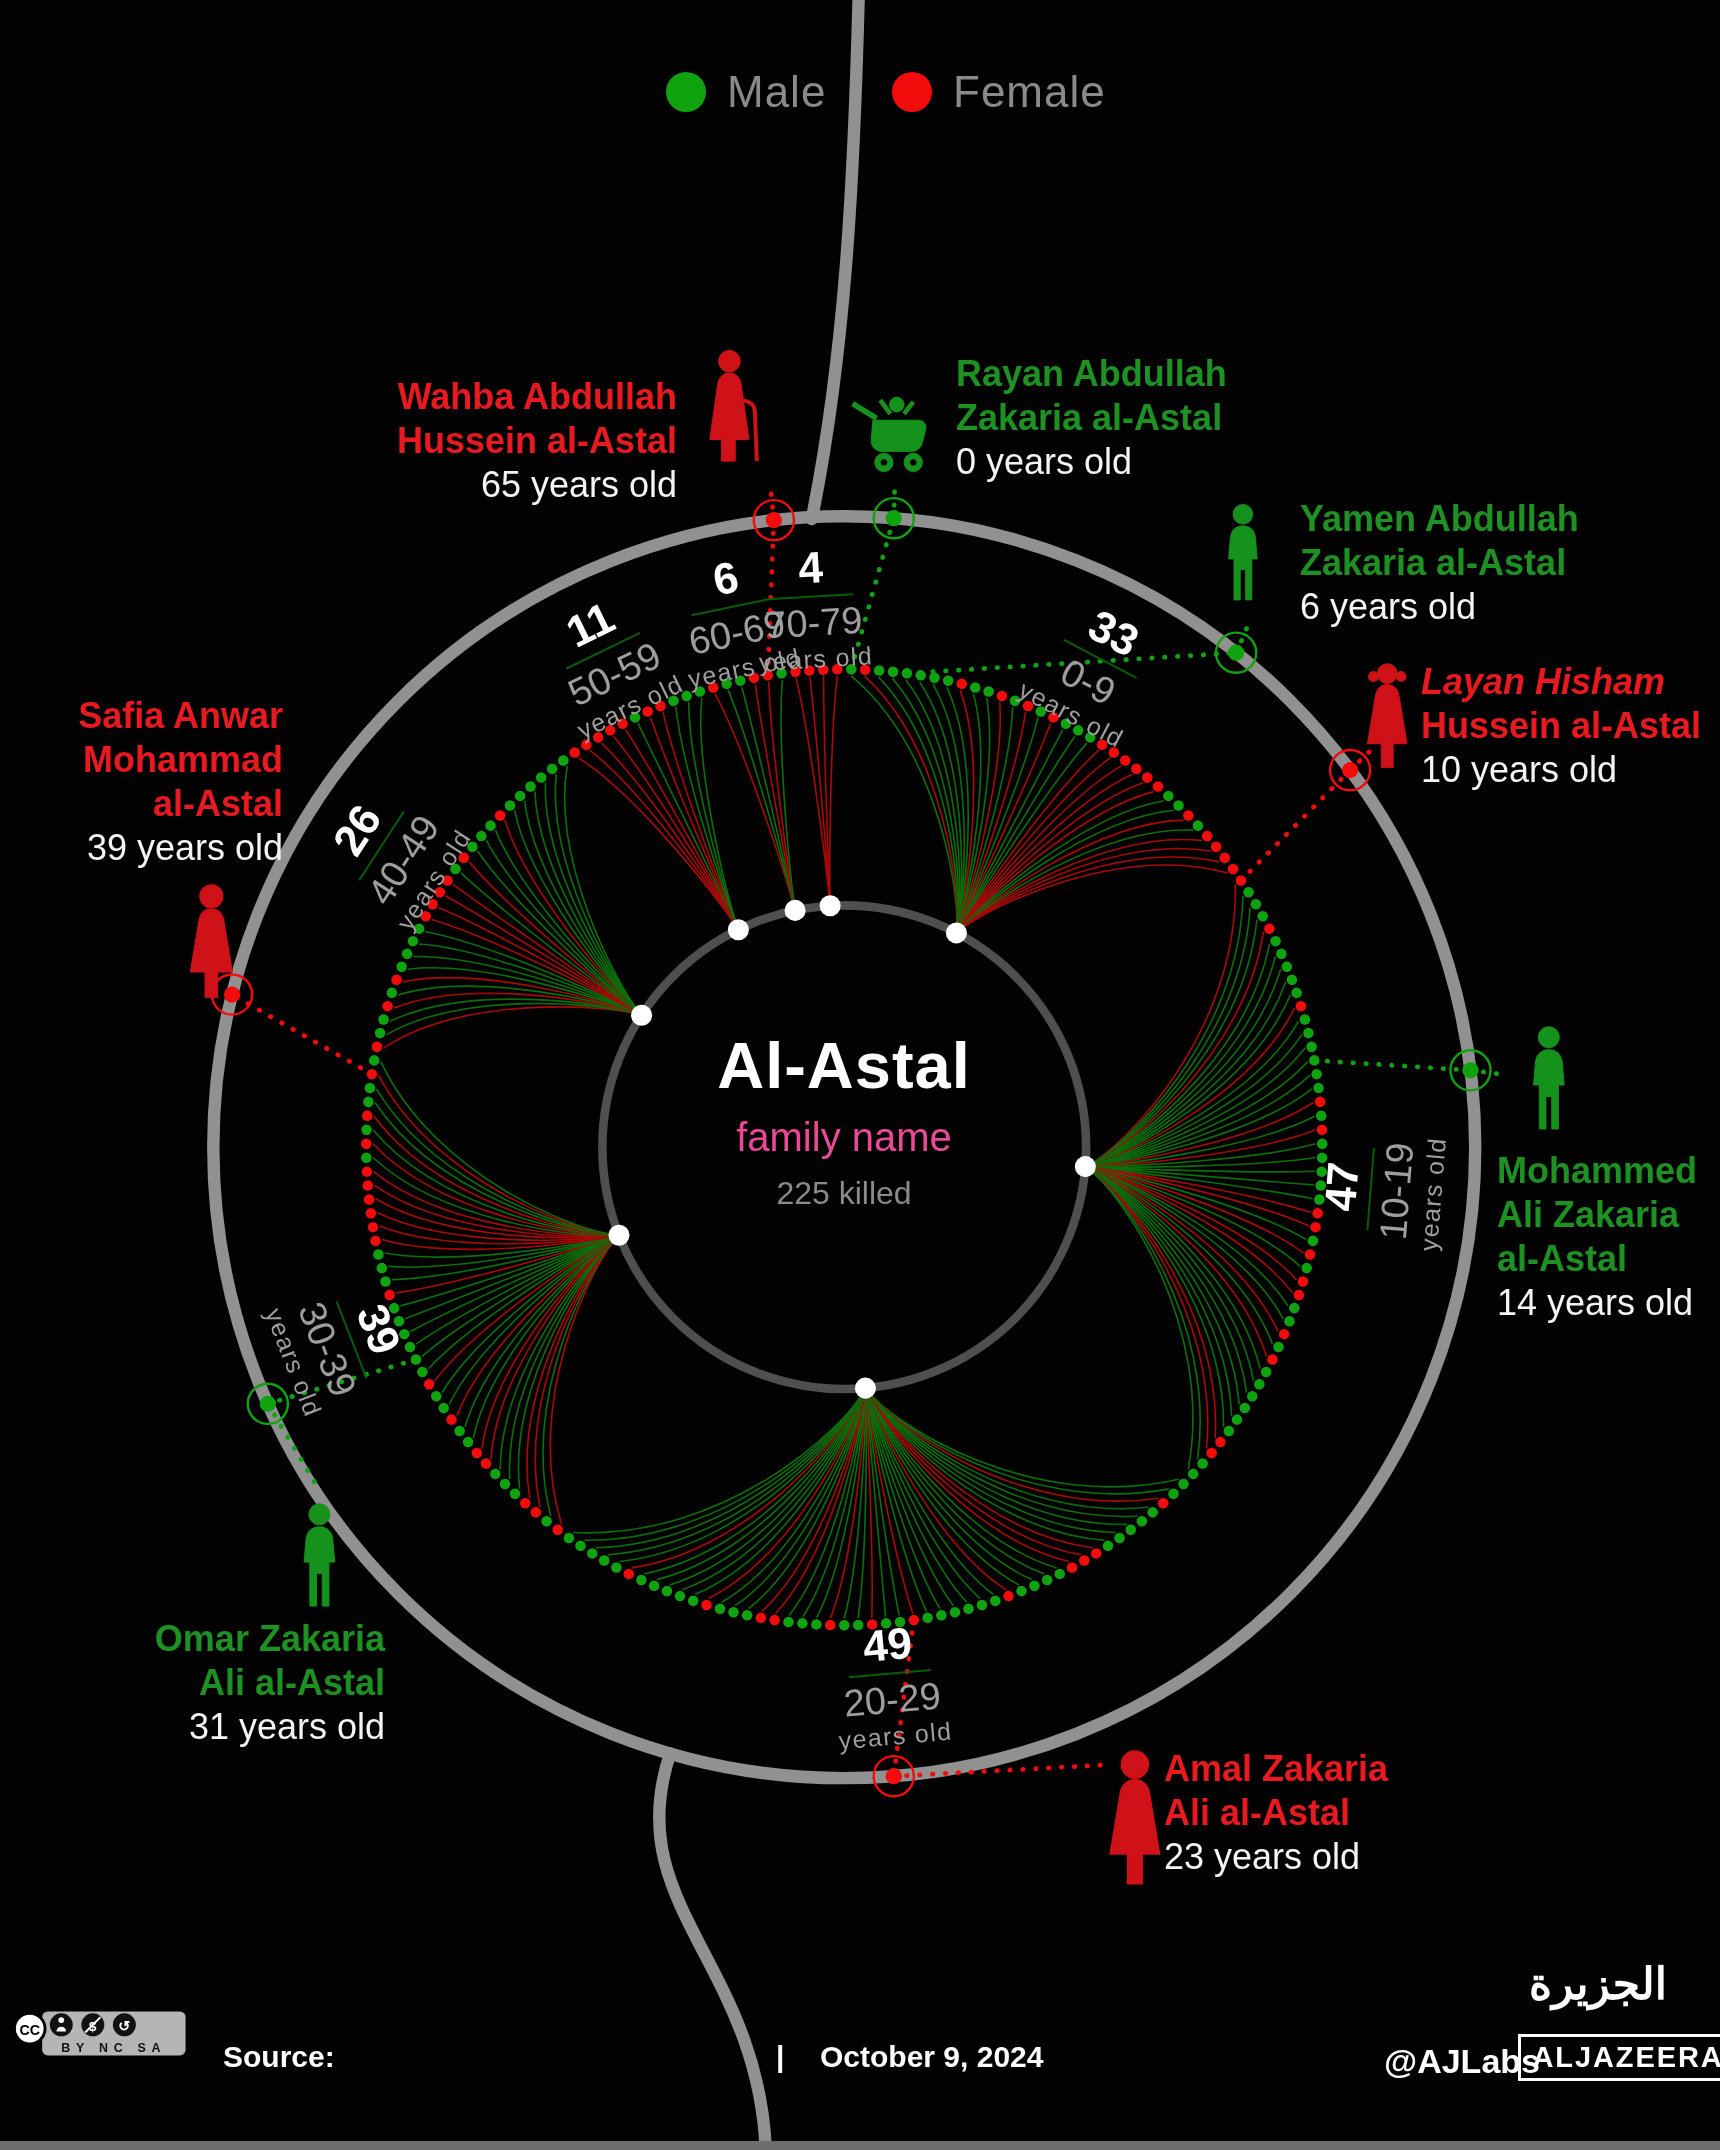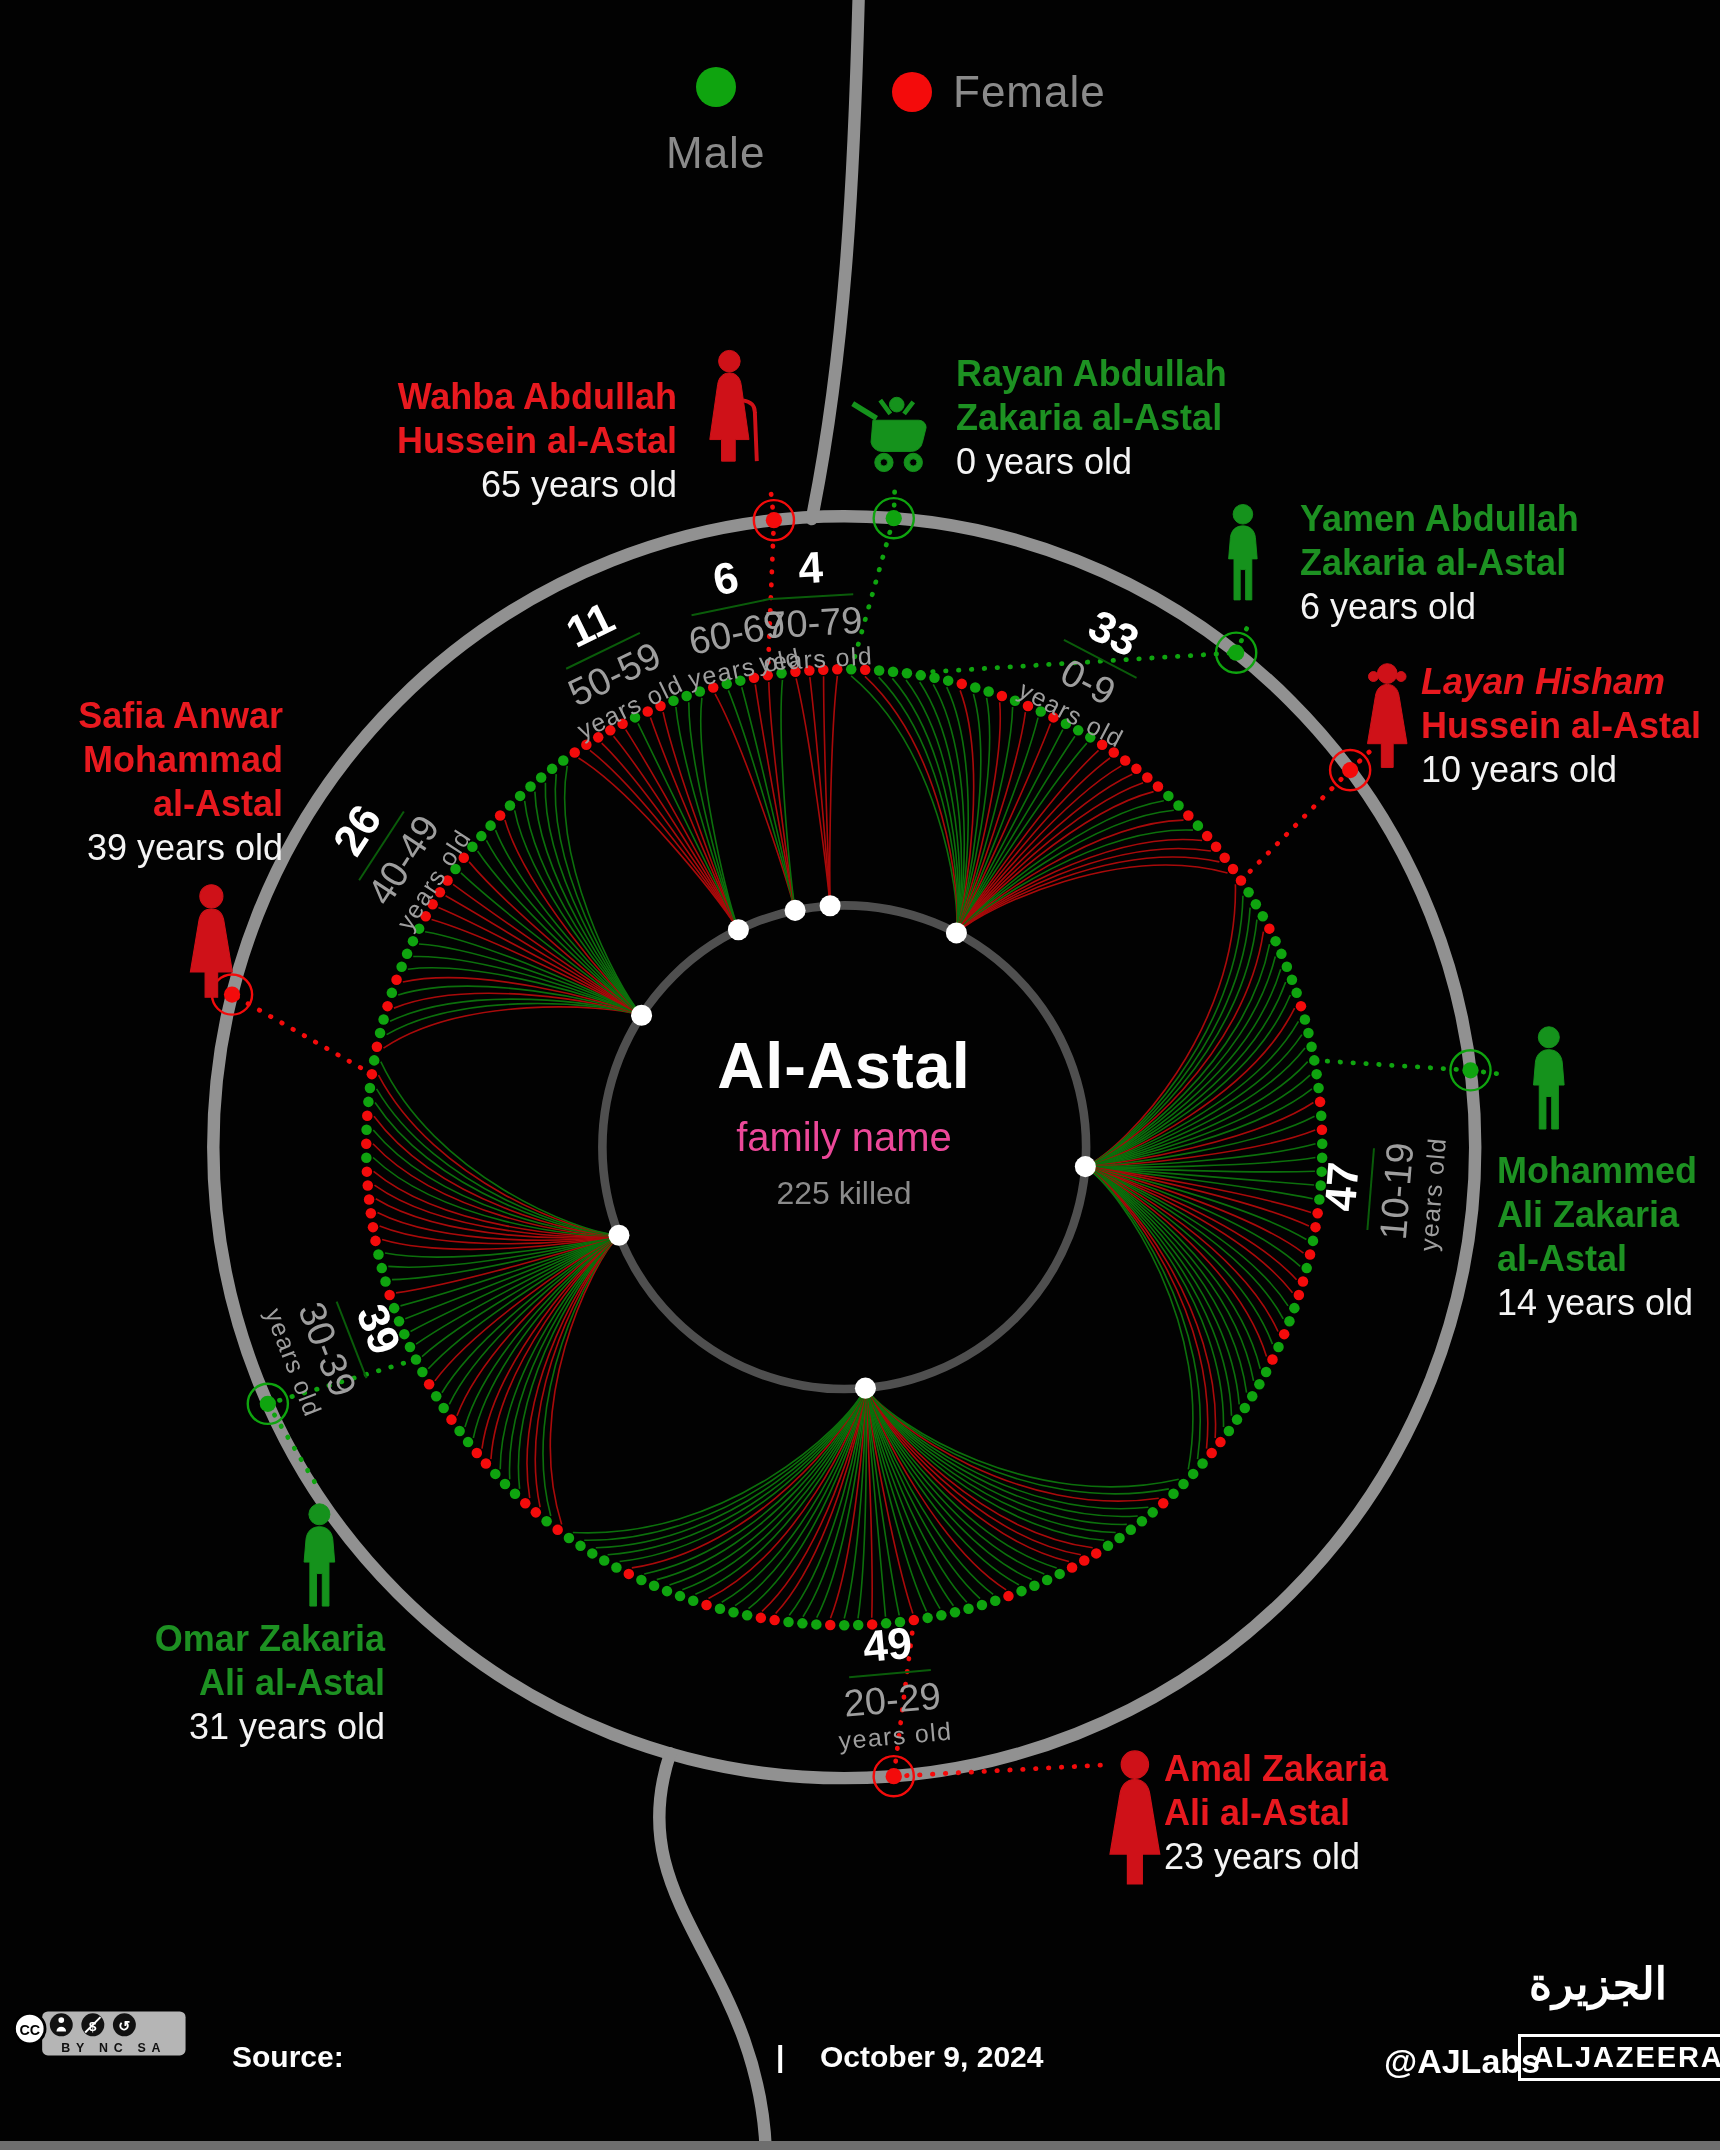--- a/index.html
+++ b/index.html
@@ -23,21 +23,21 @@
   .gl-rule{width:82px;border:0;border-top:2.9px solid #0a5c0a;margin:2.9px auto 3.8px auto;}
   .gl-range{font-size:38px;color:#9e9e9e;}
   .gl-old{font-size:25px;color:#9e9e9e;letter-spacing:1.4px;}
   
   .callout{position:absolute;white-space:nowrap;line-height:44px;font-size:36px;}
   .callout .nm{font-weight:600;}
   .callout .age{color:#f4f4f4;font-weight:400;}
   
   #footer{position:absolute;left:0;top:2007px;width:1721px;height:67px;color:#fff;}
   .src{position:absolute;font-size:30px;font-weight:700;color:#fdfdfd;top:32.5px;}
-  #source-label{left:232px;}
+  #source-label{left:223px;}
   #source-name{left:330px;}
   #footer-sep{left:776px;color:#fff;}
   #footer-date{left:820px;}
   #ajlabs{position:absolute;left:1384px;top:2042px;font-size:34px;font-weight:700;color:#fff;}
   #brand-box{position:absolute;left:1518px;top:2034px;border:3.8px solid #fff;color:#fff;
              font-size:29px;font-weight:700;letter-spacing:1.9px;padding:3.8px 11.5px;}
   #aj-arabic{position:absolute;left:1529px;top:1958px;width:134px;text-align:center;
              color:#fff;font-size:44px;font-weight:700;}
   #tagline{position:absolute;right:7.6px;top:2091px;font-size:44px;color:#4d4d4d;}
   #bottom-bar{position:absolute;left:0;top:2141px;width:1721px;height:9.6px;background:#6e6e6e;}
@@ -587,21 +587,21 @@
         <circle cx="97" cy="2118" r="12" fill="#111"></circle>
         <text x="97" y="2124" text-anchor="middle" font-size="14" font-weight="bold" font-family="&quot;Liberation Sans&quot;,sans-serif" fill="#fff">$</text>
         <path d="M 89 2126 L 105 2110" stroke="#fff" stroke-width="2"></path>
         <circle cx="130" cy="2118" r="12" fill="#111"></circle>
         <text x="130" y="2124" text-anchor="middle" font-size="15" font-weight="bold" font-family="&quot;Liberation Sans&quot;,sans-serif" fill="#fff">↺</text>
         <text x="64" y="2146" font-size="13" font-weight="bold" font-family="&quot;Liberation Sans&quot;,sans-serif" fill="#111" letter-spacing="6">BY NC SA</text>
       </g>
   </svg>
 
   <div id="legend">
-    <div class="leg-item" style="left:666px;top:9.6px;flex-direction:column;">
+    <div class="leg-item" style="left:666px;top:9.6px;">
       <span class="leg-dot" id="leg-dot-male" style="background: rgb(15, 164, 15);"></span>
       <span class="leg-label">Male</span>
     </div>
     <div class="leg-item" style="left:892px;top:9.6px;">
       <span class="leg-dot" id="leg-dot-female" style="background: rgb(244, 11, 11);"></span>
       <span class="leg-label">Female</span>
     </div>
   </div>
 
   <div id="center-text">

